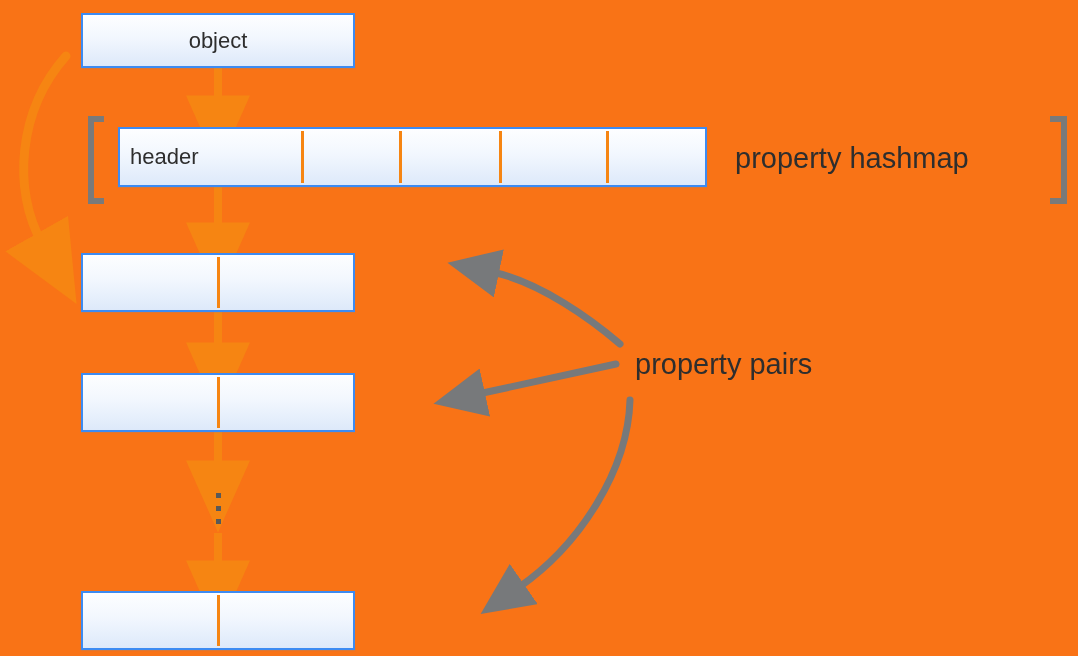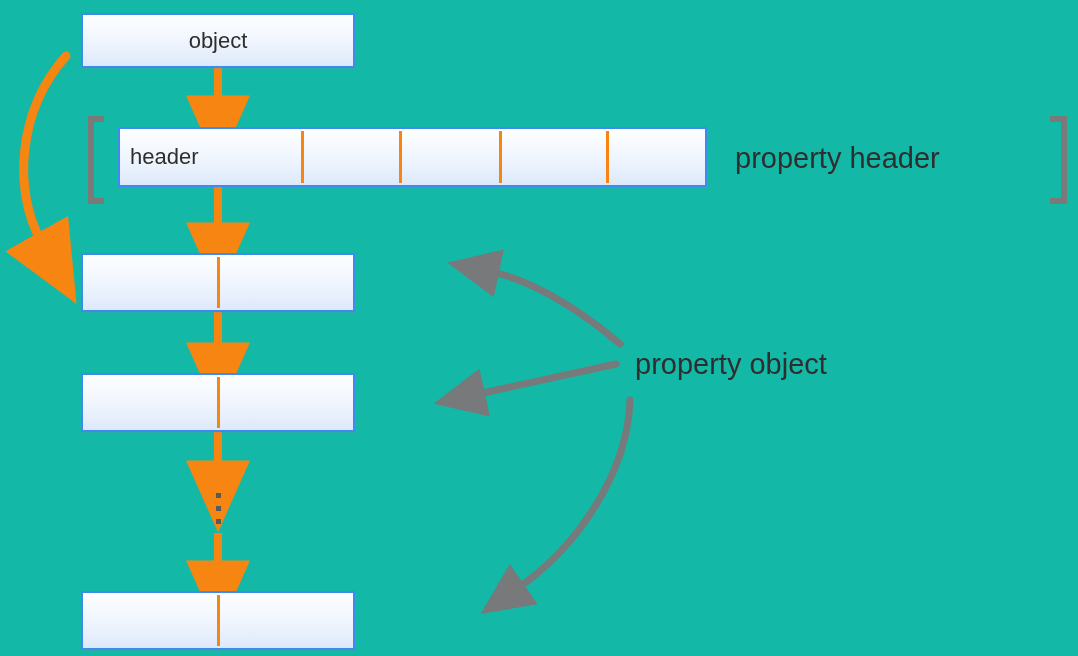--- a/index.html
+++ b/index.html
@@ -7,21 +7,21 @@
     padding: 0;
     background: #ffffff;
   }
   body {
     font-family: "Liberation Sans", sans-serif;
   }
   #canvas {
     position: relative;
     width: 1078px;
     height: 656px;
-    background: #14b8a6;
+    background: #f97316;
     overflow: hidden;
   }
   .box {
     position: absolute;
     box-sizing: border-box;
     border: 2px solid #3d8bf2;
     background: linear-gradient(to bottom, #fdfeff 0%, #f2f7fe 45%, #dde9fa 100%);
     box-shadow: 0 1px 1px rgba(120,140,170,0.22);
   }
   .box-label {
@@ -121,30 +121,30 @@
   <div class="box-label" style="left:81px; top:30px; width:274px; text-align:center;">object</div>
 
   <div class="box" style="left:118px; top:127px; width:589px; height:60px;"></div>
   <div class="box-label" style="left:130px; top:146px; width:170px; text-align:left;">header</div>
 
   <div class="tick" style="left:301px; top:131px; height:52px;"></div>
   <div class="tick" style="left:399px; top:131px; height:52px;"></div>
   <div class="tick" style="left:499px; top:131px; height:52px;"></div>
   <div class="tick" style="left:606px; top:131px; height:52px;"></div>
 
-  <div class="free-label" style="left:735px; top:144px;">property header</div>
+  <div class="free-label" style="left:735px; top:144px;">property hashmap</div>
 
   <div class="box" style="left:81px; top:253px; width:274px; height:59px;"></div>
   <div class="divider" style="left:217px; top:257px; height:51px;"></div>
 
   <div class="box" style="left:81px; top:373px; width:274px; height:59px;"></div>
   <div class="divider" style="left:217px; top:377px; height:51px;"></div>
 
   <div class="box" style="left:81px; top:591px; width:274px; height:59px;"></div>
   <div class="divider" style="left:217px; top:595px; height:51px;"></div>
 
   <div class="dot" style="left:216px; top:493px;"></div>
   <div class="dot" style="left:216px; top:506px;"></div>
   <div class="dot" style="left:216px; top:519px;"></div>
 
-  <div class="free-label" style="left:635px; top:350px;">property object</div>
+  <div class="free-label" style="left:635px; top:350px;">property pairs</div>
 
 </div>
 
 </body></html>

